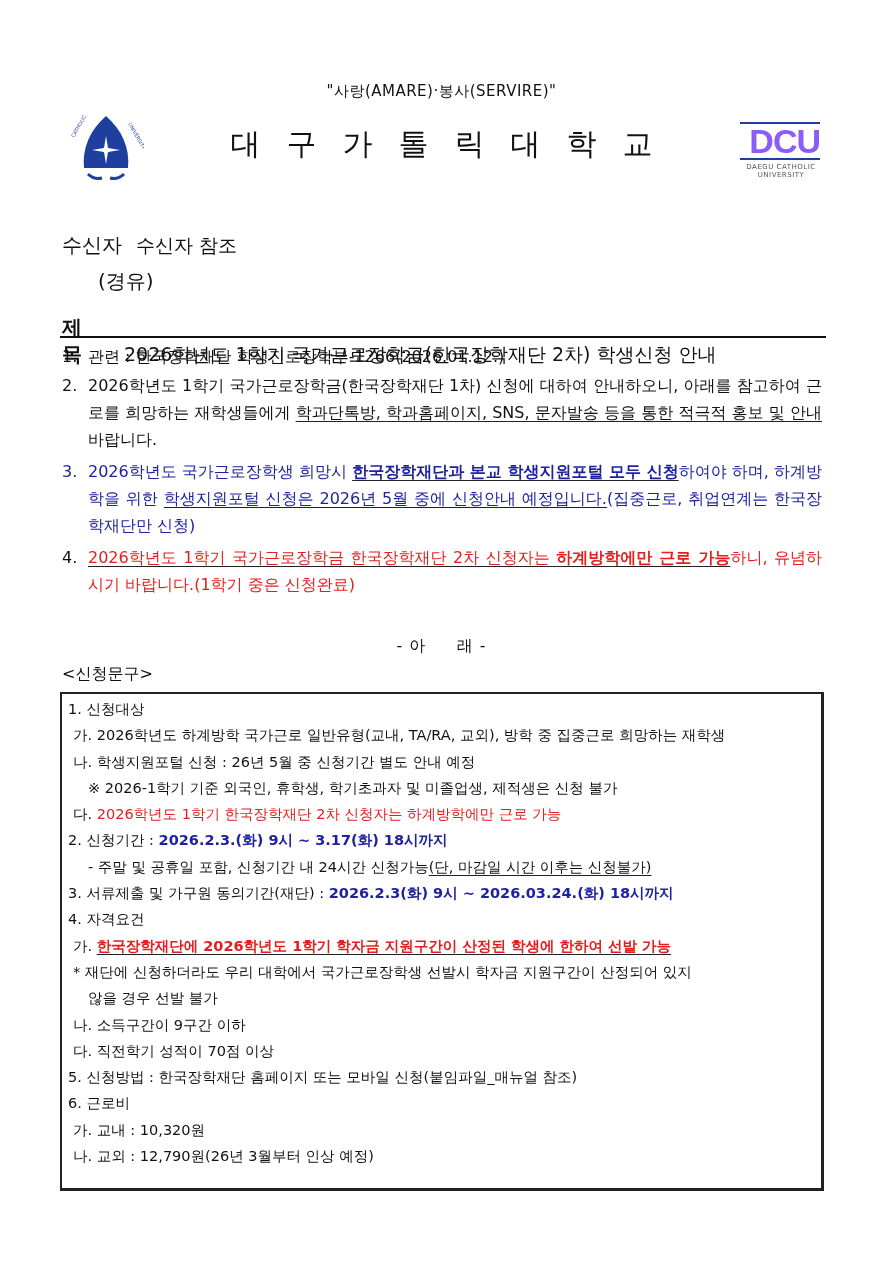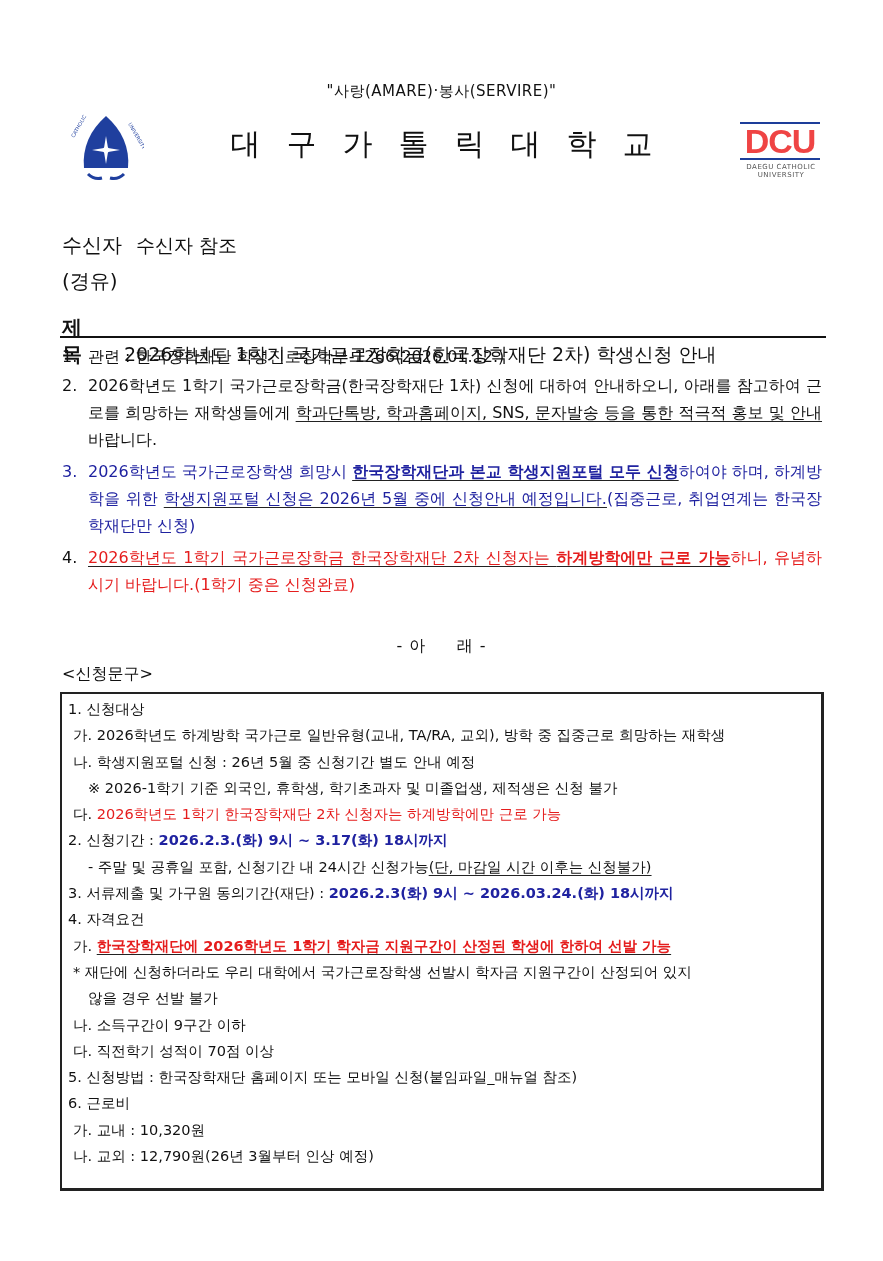--- a/index.html
+++ b/index.html
@@ -3,21 +3,21 @@
 <meta charset="utf-8">
 <style>
   html, body { margin:0; padding:0; background:#ffffff; }
   body { width:883px; height:1261px; position:relative; overflow:hidden;
          font-family:"DejaVu Sans", "Liberation Sans", sans-serif; color:#111; }
   .abs { position:absolute; }
   .motto { left:0; width:883px; top:82px; text-align:center; font-size:15px; letter-spacing:0.5px; }
   .univ { left:0; width:883px; top:124px; text-align:center; font-size:30px; letter-spacing:26px; padding-left:26px; box-sizing:border-box; }
   .logo-left { left:68px; top:108px; width:76px; height:80px; }
   .logo-right { left:740px; top:122px; width:82px; height:50px; }
-  .dcu-text { font-family:"Liberation Sans", sans-serif; font-weight:bold; font-size:34px; color:#ef4444; letter-spacing:-1px; line-height:34px; border-top:2px solid #1d3e9a; border-bottom:2px solid #1d3e9a; text-align:center; width:80px; }
+  .dcu-text { font-family:"Liberation Sans", sans-serif; font-weight:bold; font-size:34px; color:#8b5cf6; letter-spacing:-1px; line-height:34px; border-top:2px solid #1d3e9a; border-bottom:2px solid #1d3e9a; text-align:right; width:80px; }
   .dcu-sub { font-size:7px; color:#555; text-align:center; margin-top:3px; letter-spacing:0.5px; }
 
   .hdr-row { left:62px; font-size:20px; }
   .hdr-label { display:inline-block; margin-right:14px;text-align:right; }
   .hdr-title-label { display:inline-block; width:62px; font-weight:bold; letter-spacing:14px;margin-top:9px; }
   .hdr-value { font-size:19px; }
   .rule { left:60px; top:336px; width:766px; height:0; border-top:2px solid #111; }
 
   .para { left:62px; width:760px; font-size:16px; line-height:27px; }
   .para .num { position:absolute; left:0; }
@@ -57,21 +57,21 @@
 <div class="abs univ">대구가톨릭대학교</div>
 
 <div class="abs logo-right">
   <div class="dcu-text">DCU</div>
   <div class="dcu-sub">DAEGU CATHOLIC UNIVERSITY</div>
 </div>
 
 <div class="abs hdr-row" style="top:232px;">
   <span class="hdr-label">수신자</span><span class="hdr-value">수신자 참조</span>
 </div>
-<div class="abs hdr-row" style="top:268px;">(경유)</div>
+<div class="abs hdr-row" style="top:268px;margin-left:36px;">(경유)</div>
 <div class="abs hdr-row" style="top:305px;">
   <span class="hdr-title-label">제목</span><span class="hdr-value">2026학년도 1학기 국가근로장학금(한국장학재단 2차) 학생신청 안내</span>
 </div>
 <div class="abs rule"></div>
 
 <div class="abs para" style="top:343px;">
   <span class="num">1.</span>
   <span class="txt">관련 : 한국장학재단 학생진로장학부-1266(2026.01.12.)</span>
 </div>
 

